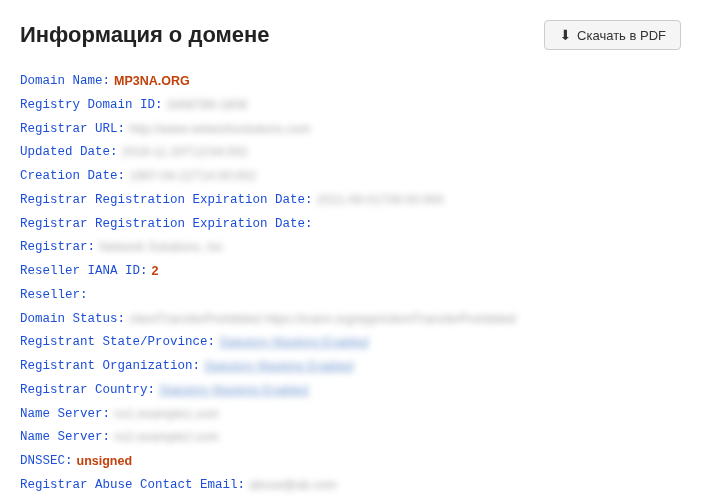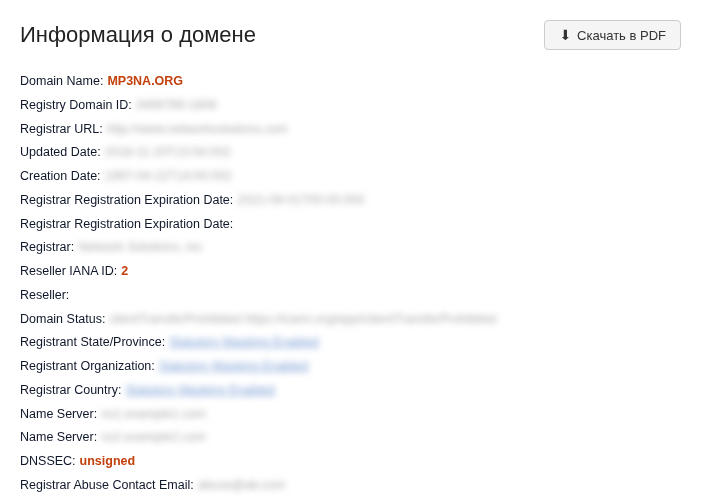--- a/index.html
+++ b/index.html
@@ -13,21 +13,21 @@
       min-height: 503px;
     }
     .header {
       display: flex;
       align-items: center;
       justify-content: space-between;
       margin-bottom: 20px;
     }
     .page-title {
       font-size: 22px;
-      font-weight: normal;
+      font-weight: bold;
       color: #222;
     }
     .download-btn {
       display: flex;
       align-items: center;
       gap: 6px;
       border: 1px solid #ccc;
       background: #f5f5f5;
       padding: 6px 14px;
       border-radius: 4px;
@@ -41,22 +41,23 @@
     .info-block {
       line-height: 1.9;
       font-size: 12.5px;
       color: #444;
     }
     .info-line {
       display: flex;
       flex-wrap: wrap;
     }
     .label {
-      color: #0f172a;
+      color: #1d4ed8;
       white-space: nowrap;
+      font-family: Liberation Mono, monospace;
     }
     .value-blurred {
       color: #aaa;
       margin-left: 4px;
       filter: blur(3px);
       user-select: none;
     }
     .value-link-blurred {
       color: #7a9ed4;
       margin-left: 4px;

